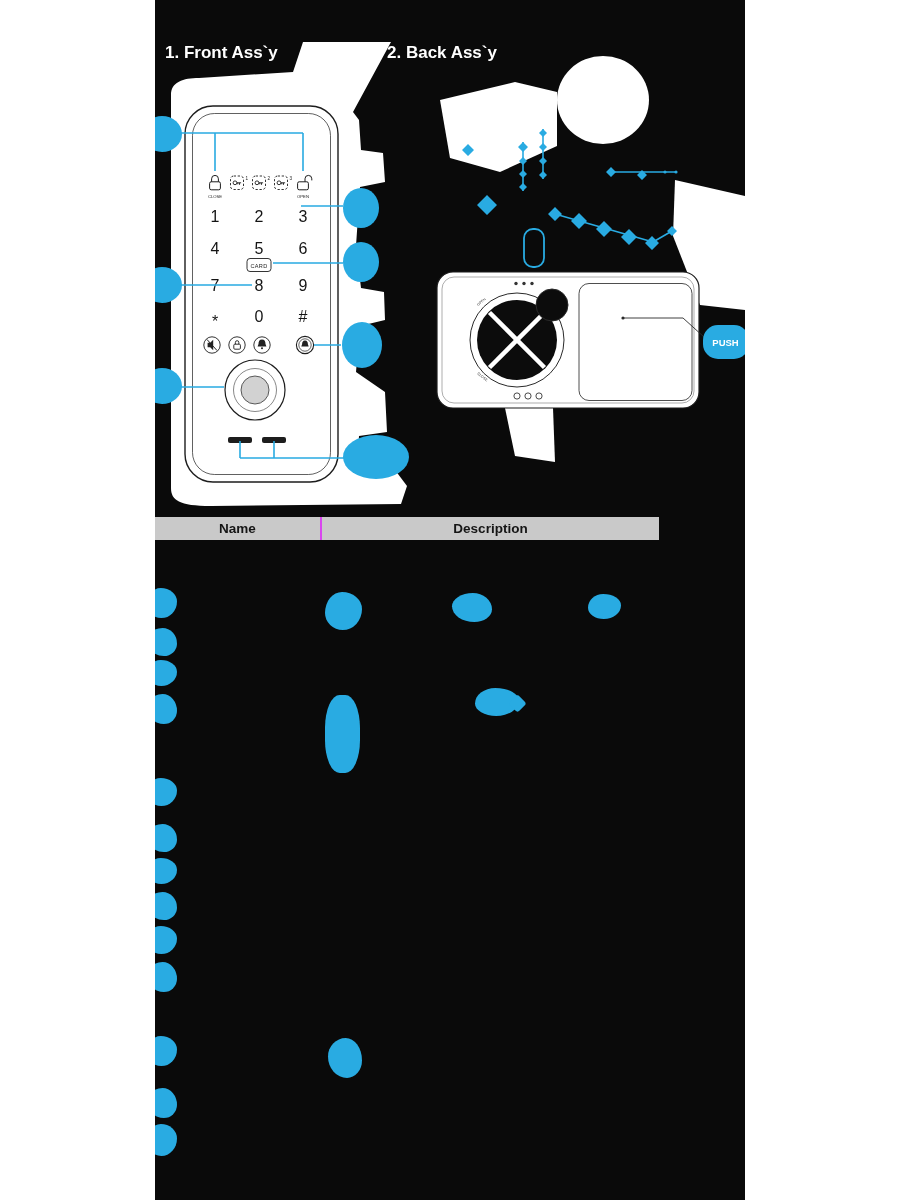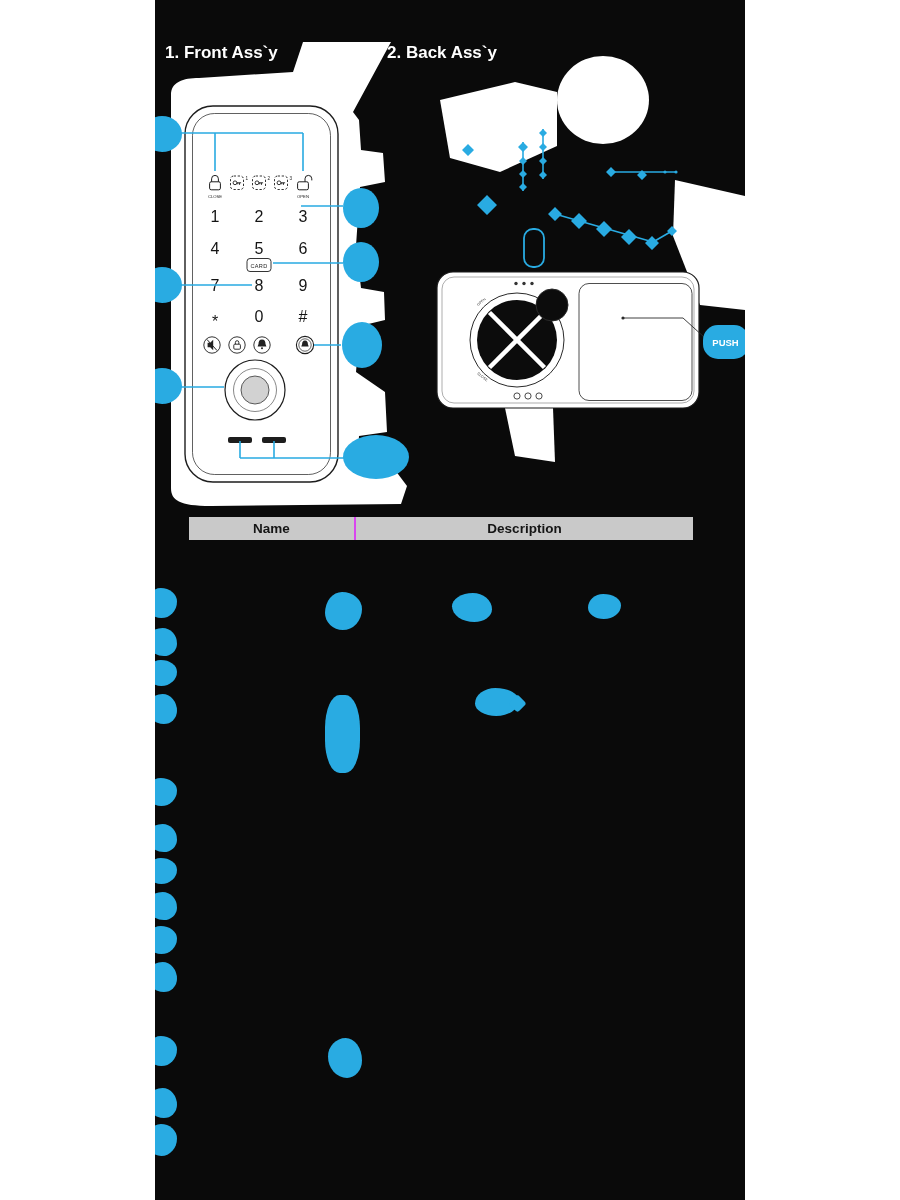--- a/index.html
+++ b/index.html
@@ -2,21 +2,21 @@
 <html style="--accent: #29abe2; --page-bg: #0a0a0a; --header-bg: #c9c9c9;"><head>
 <meta charset="utf-8">
 <style>
   * { margin:0; padding:0; box-sizing:border-box; }
   html,body { width:900px; height:1200px; background:#ffffff; font-family:"Liberation Sans",sans-serif; }
   .canvas { position:relative; width:900px; height:1200px; background:#ffffff; overflow:hidden; }
   .page { position:absolute; left:155px; top:0; width:590px; height:1200px;
           background:var(--page-bg,#0a0a0a); overflow:hidden;text-align:center; }
   .top-art { position:absolute; left:0; top:0; display:block; }
   .table-header { position:absolute; left:0; top:517px; width:504px; height:23px;
-                  background:var(--header-bg,#c9c9c9); display:flex;margin-left:34px; }
+                  background:var(--header-bg,#c9c9c9); display:flex; }
   .th { display:flex; align-items:center; justify-content:center;
         font-size:13.5px; font-weight:700; color:#151515; }
   .th.name { width:165px; }
   .th.desc { flex:1; border-left:2px solid #d946ef; }
   .blob { position:absolute; background:var(--accent,#29abe2);
           border-radius:46% 54% 52% 48% / 55% 45% 55% 45%; }
   .blob.alt { border-radius:52% 48% 44% 56% / 46% 56% 44% 54%; }
   .tail { position:absolute; background:var(--accent,#29abe2);
           transform:rotate(45deg); border-radius:3px; }
   svg text { font-family:"Liberation Sans",sans-serif; }

